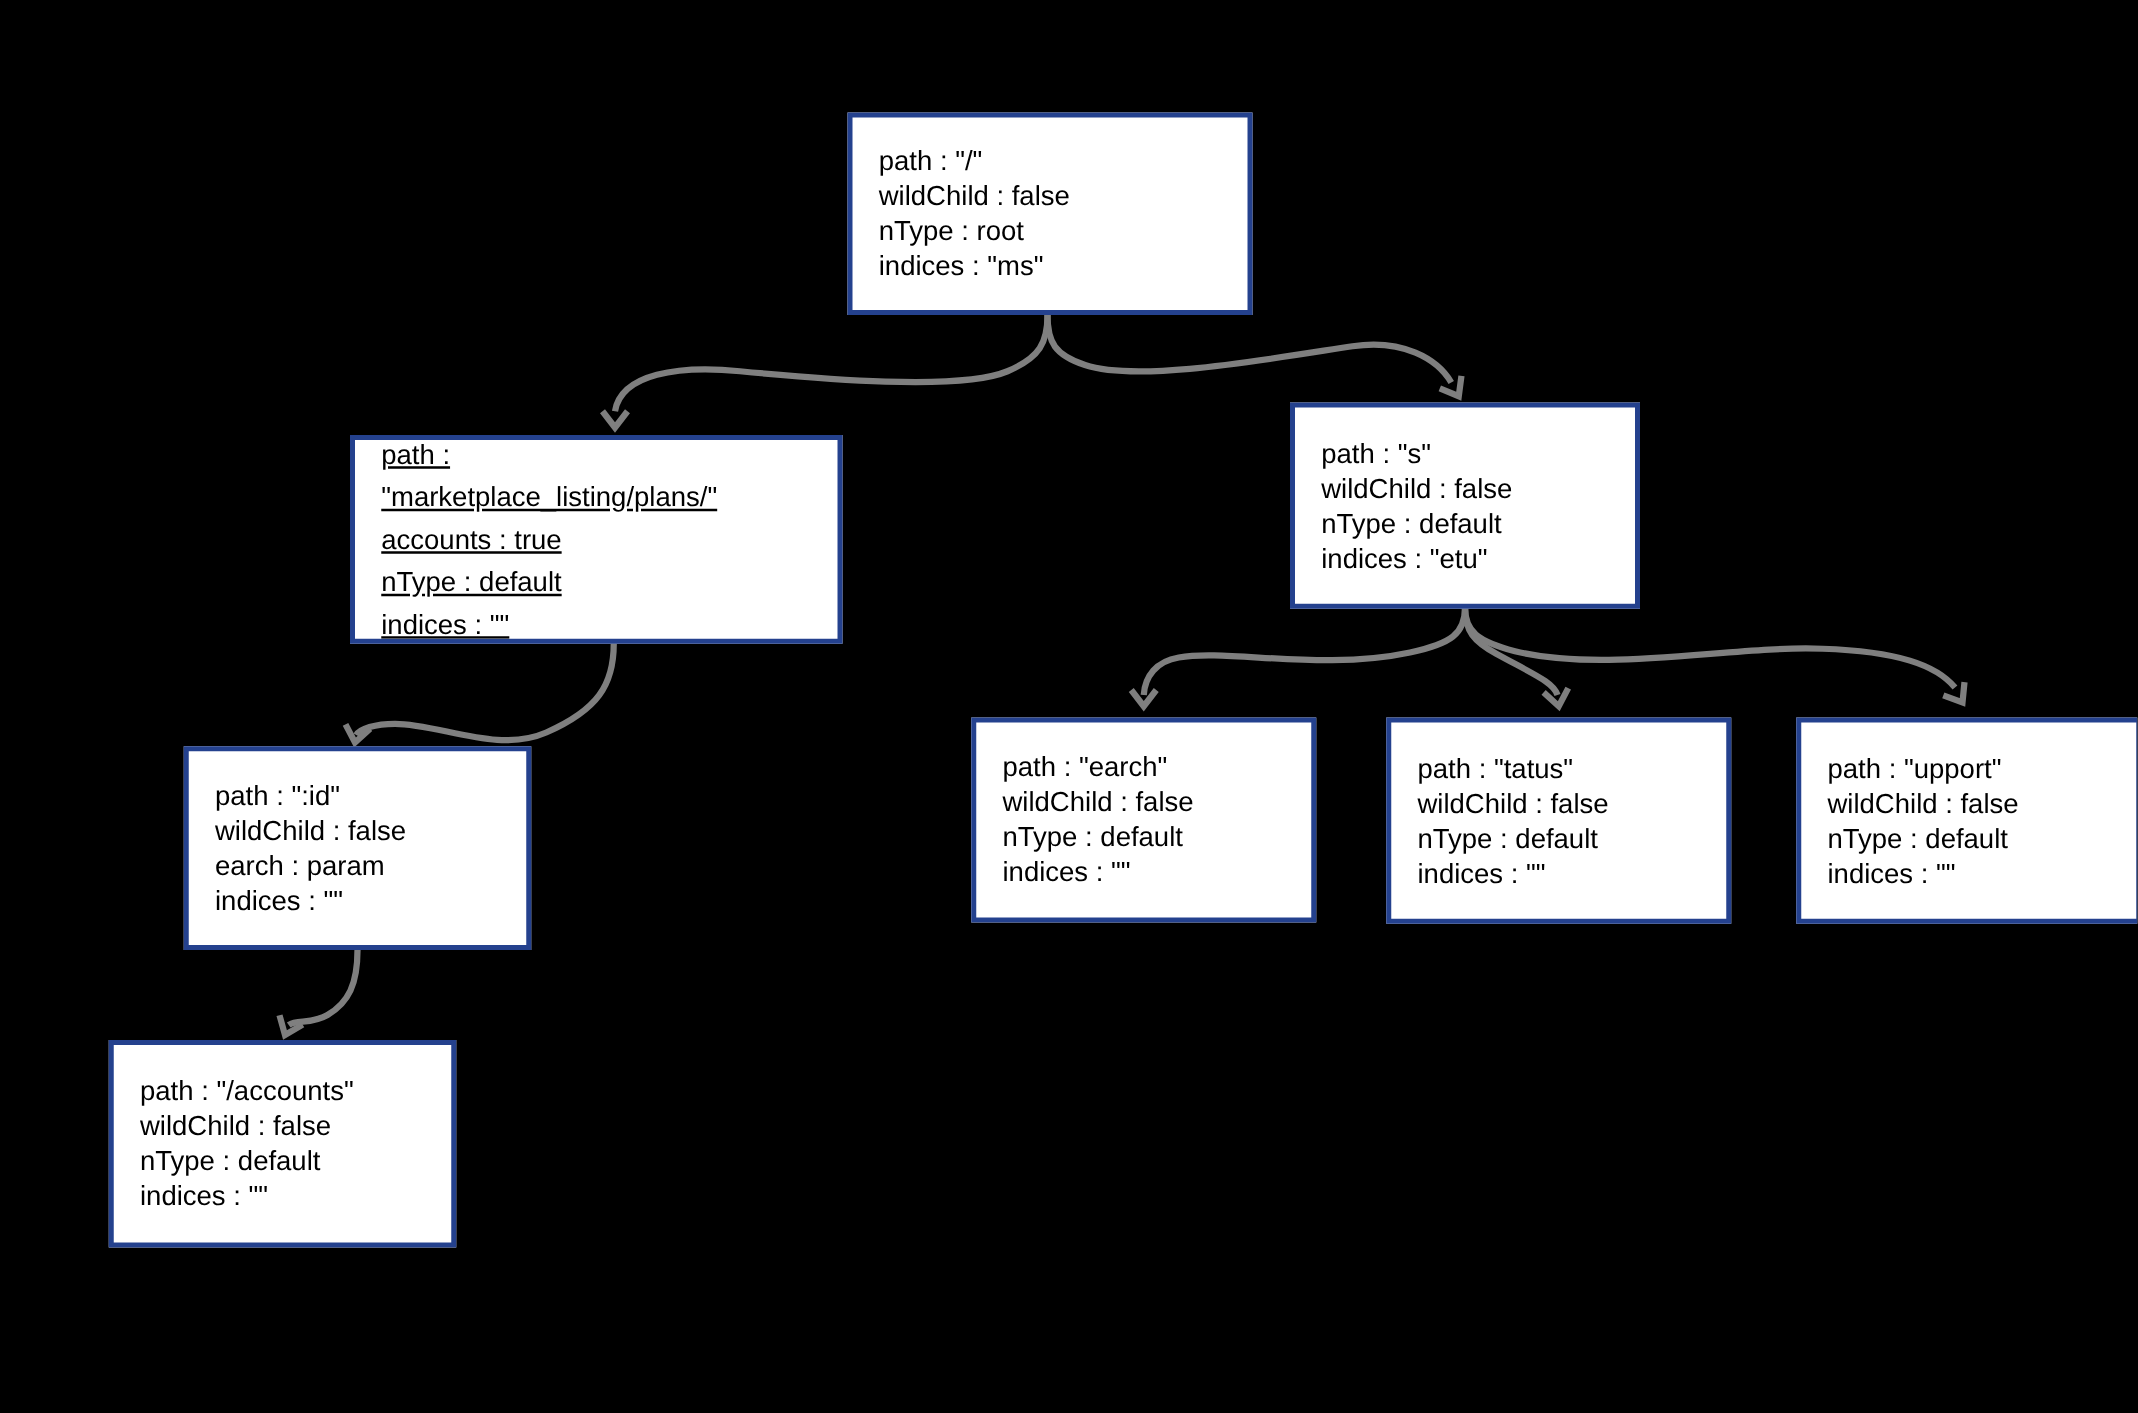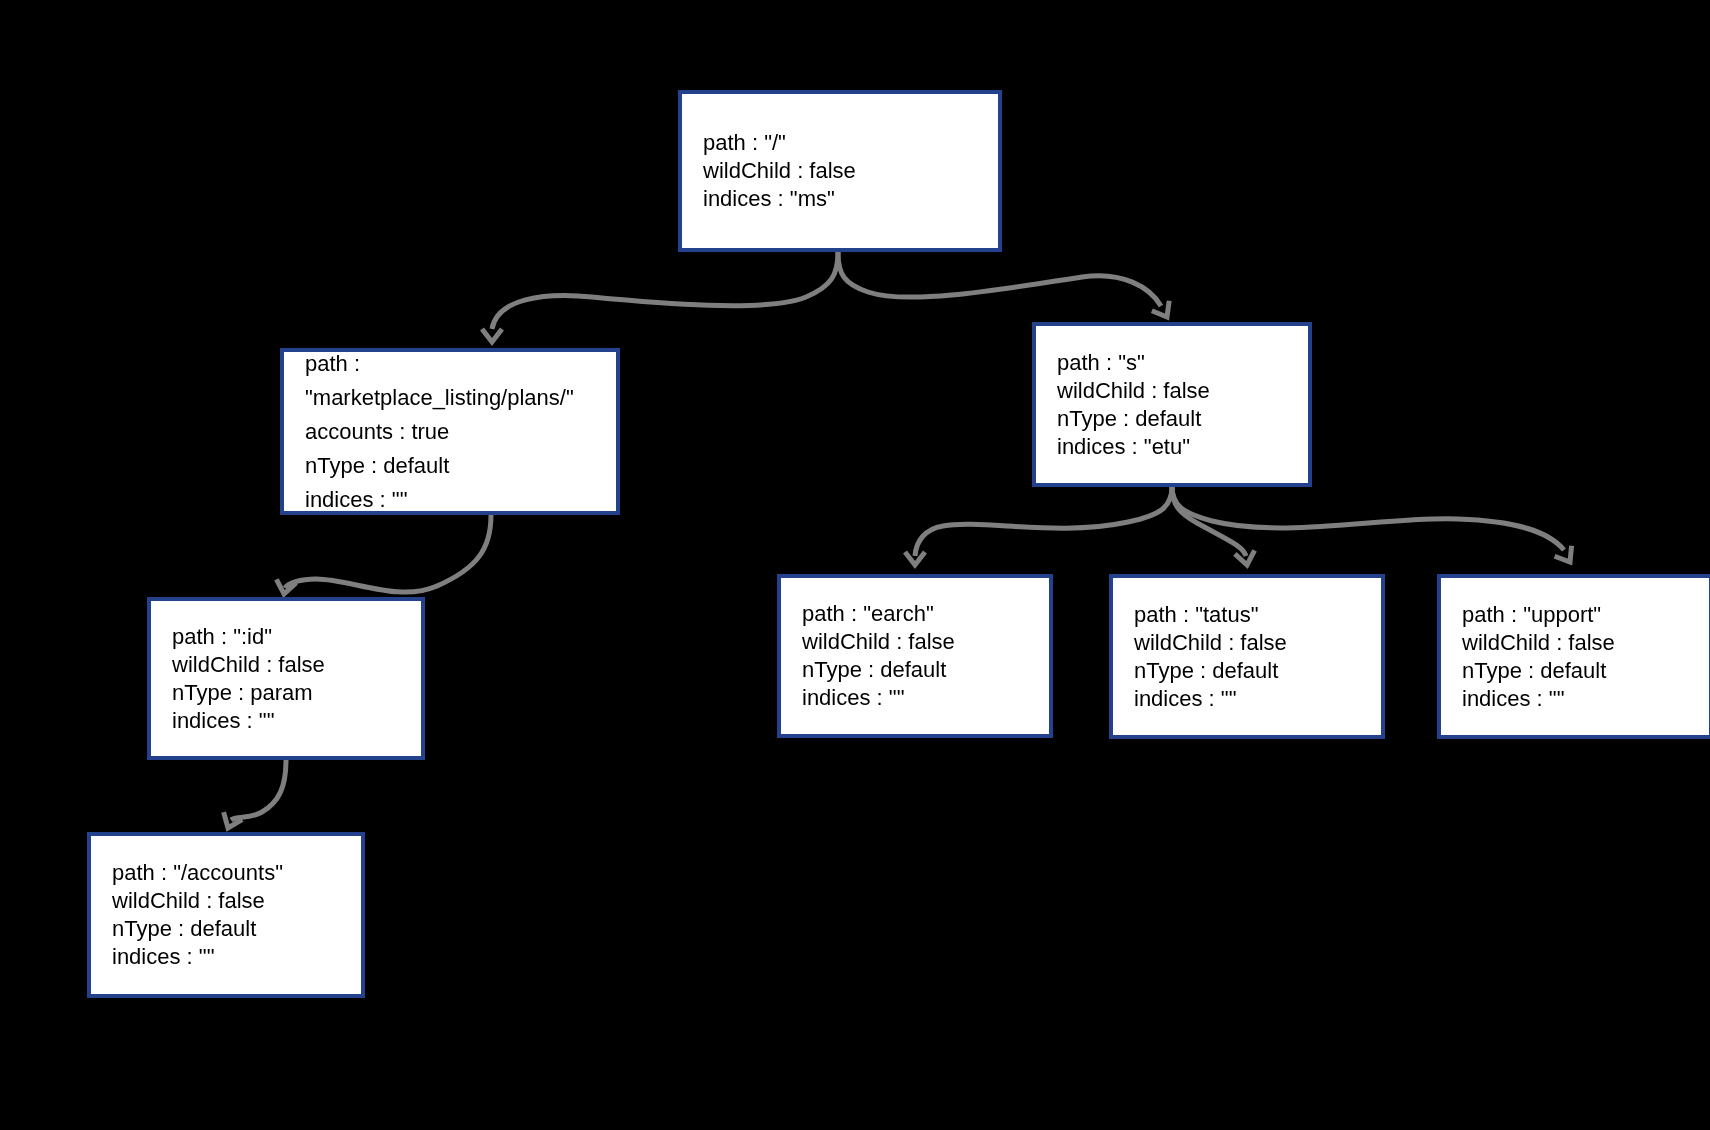--- a/index.html
+++ b/index.html
@@ -33,21 +33,21 @@
     display: flex;
     flex-direction: column;
     justify-content: center;
     padding-left: 21px;
     padding-right: 6px;
     overflow: hidden;
   }
   .node span { display: block; white-space: nowrap; }
 
   #node-root        { left: 678px;  top: 90px;  width: 324px; height: 162px; }
-  #node-marketplace { left: 280px;  top: 348px; width: 340px; height: 167px; line-height: 34px; }
+  #node-marketplace { left: 280px;  top: 348px; width: 394px; height: 167px; line-height: 34px; text-decoration: underline; }
   #node-s           { left: 1032px; top: 322px; width: 280px; height: 165px; }
   #node-id          { left: 147px;  top: 597px; width: 278px; height: 163px; }
   #node-accounts    { left: 87px;   top: 832px; width: 278px; height: 166px; }
   #node-earch       { left: 777px;  top: 574px; width: 276px; height: 164px; }
   #node-tatus       { left: 1109px; top: 574px; width: 276px; height: 165px; }
   #node-upport      { left: 1437px; top: 574px; width: 276px; height: 165px; }
 
   .edge {
     fill: none;
     stroke: #7f7f7f;
@@ -85,20 +85,21 @@
     <path class="edge" d="M 1172 486 C 1172 505 1179 513 1197 523 C 1228 540 1243 546 1246 556"></path>
     <path class="arrowhead" d="M -10 -13 L 0 0 L 10 -13" transform="translate(1247,565) rotate(-10)"></path>
 
     <path class="edge" d="M 1172 486 C 1172 505 1182 513 1212 521 C 1285 539 1388 516 1458 519 C 1518 521 1549 532 1564 550"></path>
     <path class="arrowhead" d="M -10 -13 L 0 0 L 10 -13" transform="translate(1570,562) rotate(-32)"></path>
   </svg>
 
   <div class="node" id="node-root">
     <span>path : "/"</span>
     <span>wildChild : false</span>
+    <span>nType : root</span>
     <span>indices : "ms"</span>
   </div>
 
   <div class="node" id="node-marketplace">
     <span>path :</span>
     <span>"marketplace_listing/plans/"</span>
     <span>accounts : true</span>
     <span>nType : default</span>
     <span>indices : ""</span>
   </div>
@@ -106,21 +107,21 @@
   <div class="node" id="node-s">
     <span>path : "s"</span>
     <span>wildChild : false</span>
     <span>nType : default</span>
     <span>indices : "etu"</span>
   </div>
 
   <div class="node" id="node-id">
     <span>path : ":id"</span>
     <span>wildChild : false</span>
-    <span>nType : param</span>
+    <span>earch : param</span>
     <span>indices : ""</span>
   </div>
 
   <div class="node" id="node-accounts">
     <span>path : "/accounts"</span>
     <span>wildChild : false</span>
     <span>nType : default</span>
     <span>indices : ""</span>
   </div>
 

